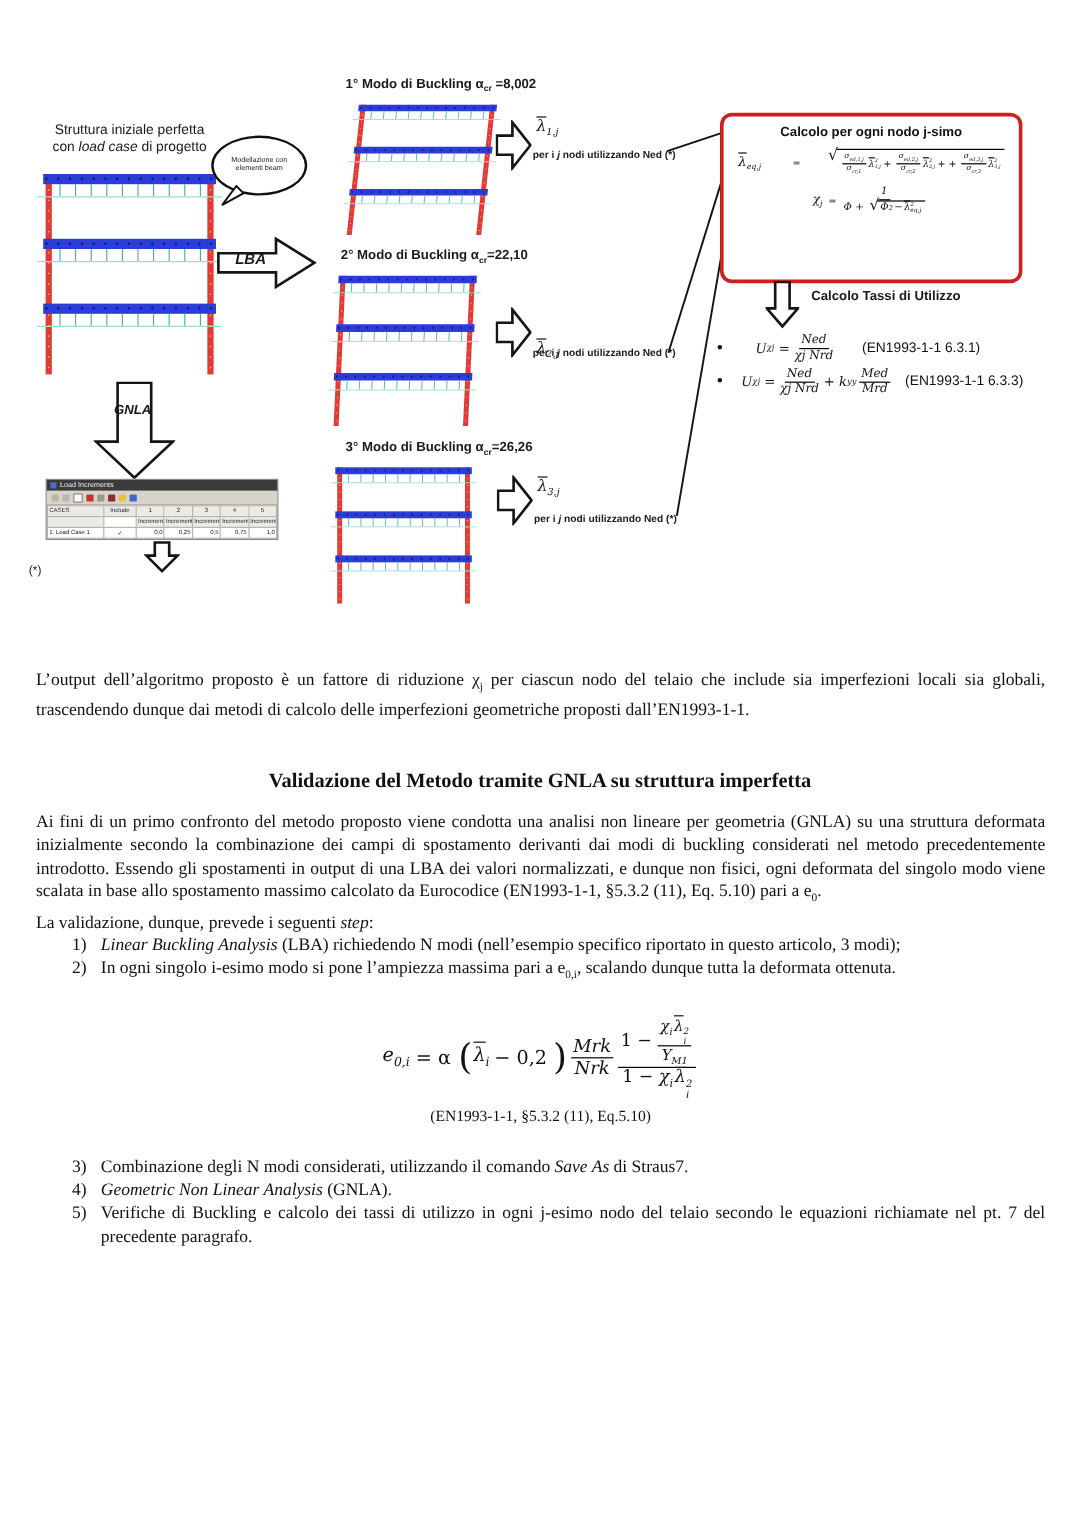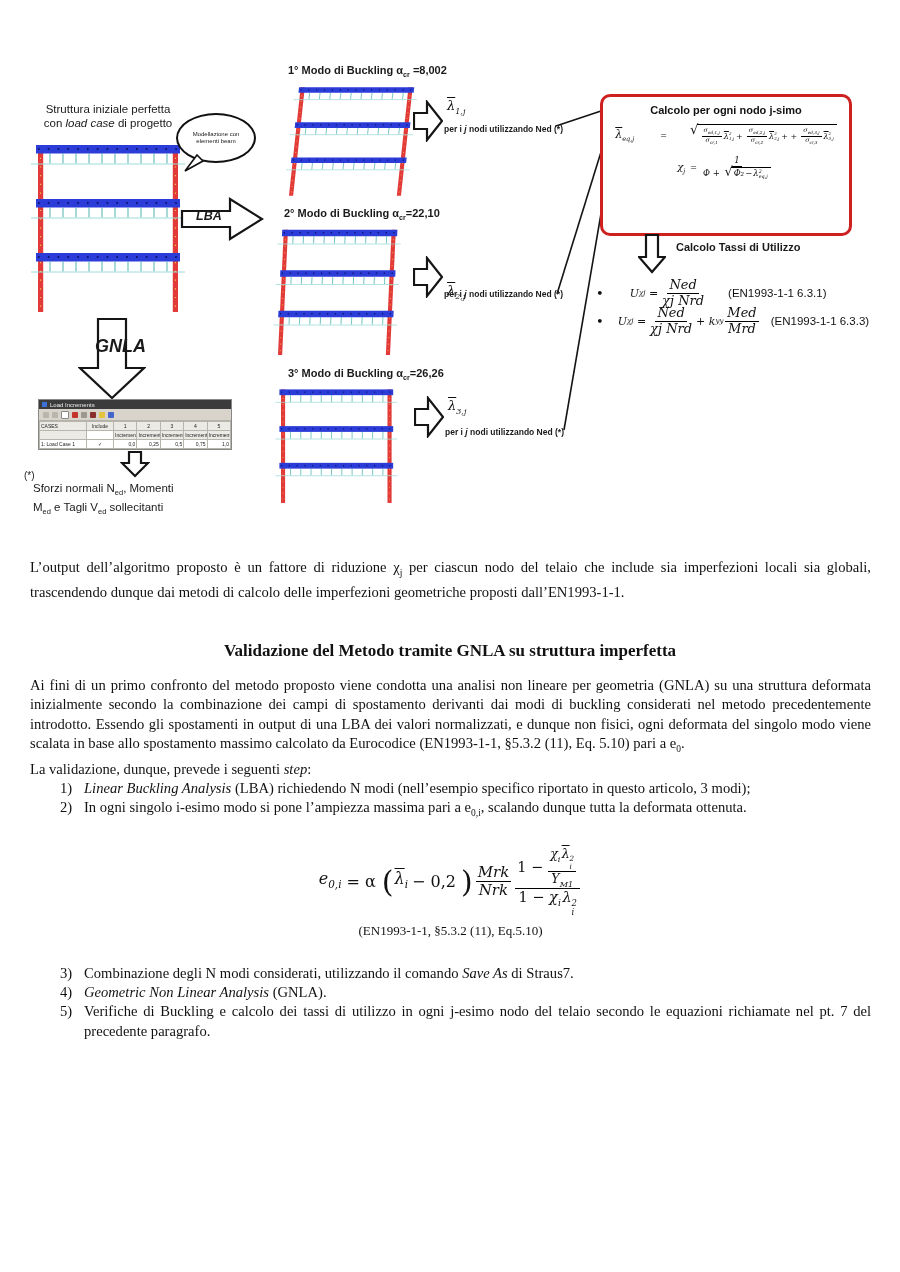--- a/index.html
+++ b/index.html
@@ -40,21 +40,21 @@
   .rb-term .frac { font-size:6.5px; }
   .rb-term .lam { font-size:8px; }
   .rb-op { margin:0 2px; font-style:normal; font-size:8px; }
   .rb-eq2 { display:flex; justify-content:center; align-items:center; font-size:9px; margin-top:10px; }
   .rb-eq2 .lhs { font-size:10px; margin-right:3px; }
 
   
   .bullet-row { position:absolute; display:flex; align-items:center; font-family:"DejaVu Serif", serif; }
   .bullet-dot { font-size:13px; margin-right:26px; }
   .beq { font-style:italic; font-size:11px; display:inline-flex; align-items:center; }
-  .beq .frac { font-size:13px; }
+  .beq .frac { font-size:10px; }
   .beq sub { font-size:7px; }
   .bref { font-family:"Liberation Sans", sans-serif; font-size:11.5px; font-style:normal; color:#111; }
 
   
   .shot { position:absolute; left:38px; top:399px; width:192px; border:1px solid #888;
           font-family:"Liberation Sans", sans-serif; background:#fff; }
   .shot-title { background:#3b3b3b; color:#eee; font-size:6px; height:9px; display:flex; align-items:center; gap:3px; padding:0 3px; }
   .shot-title .app-ico { width:5px; height:5px; background:#3f6fd8; flex:0 0 auto; }
   .shot-toolbar { background:#d8d4cb; height:11px; display:flex; align-items:center; gap:3px; padding:0 4px; border-bottom:1px solid #b5b2aa; }
   .tb-ico { width:6px; height:6px; border-radius:1px; }
@@ -149,21 +149,21 @@
     </svg>
 
     <svg class="abs arrow-svg" style="left:180px;top:196px;" width="84" height="46">
       <polygon points="2,15 50,15 50,3 82,23 50,43 50,31 2,31"></polygon>
     </svg>
     <span class="abs fig-label" style="left:196px;top:209px;font-size:12.5px;font-style:italic;font-weight:600;">LBA</span>
 
     <svg class="abs arrow-svg" style="left:78px;top:318px;" width="68" height="82">
       <polygon points="20,1 48,1 48,50 66,50 34,80 2,50 20,50"></polygon>
     </svg>
-    <span class="abs fig-label" style="left:95px;top:336px;font-size:18px;font-style:italic;font-weight:600;">GNLA</span>
+    <span class="abs fig-label" style="left:95px;top:336px;font-size:11px;font-style:italic;font-weight:600;">GNLA</span>
 
     <div class="abs mode-title" style="left:288px;top:64px;">
       <span>1° Modo di Buckling α</span><sub>cr</sub><span> =8,002</span>
     </div>
     <svg class="abs arrow-svg" style="left:413px;top:100px;" width="30" height="42">
       <polygon points="1,13 14,13 14,2 29,21 14,40 14,29 1,29"></polygon>
     </svg>
     <div class="abs lambda-lab" style="left:447px;top:98px;">
       <span class="ob">λ</span><sub>1,j</sub>
     </div>
@@ -346,24 +346,20 @@
         </tr>
       </tbody>
         </table>
     </div>
 
     <svg class="abs arrow-svg" style="left:120px;top:451px;" width="30" height="27">
       <polygon points="9,1 21,1 21,12 28,12 15,25 2,12 9,12"></polygon>
     </svg>
 
     <div class="abs fig-label" style="left:24px;top:470px;font-size:10px;">(*)</div>
-    <div class="abs fig-label" style="left:33px;top:481px;font-size:11.5px;line-height:14px;">
-      <div><span>Sforzi normali N</span><sub>ed</sub><span>, Momenti</span></div>
-      <div><span>M</span><sub>ed</sub><span> e Tagli V</span><sub>ed</sub><span> sollecitanti</span></div>
-    </div>
   </div>
 
 
   <p class="para" style="top:543px;">
     <span>L’output dell’algoritmo proposto è un fattore di riduzione χ</span><sub>j</sub><span> per ciascun nodo del telaio che include sia imperfezioni locali sia globali, trascendendo dunque dai metodi di calcolo delle imperfezioni geometriche proposti dall’EN1993-1-1.</span>
   </p>
 
   <h2 class="heading" style="margin:0;">Validazione del Metodo tramite GNLA su struttura imperfetta</h2>
 
   <div class="flow">

